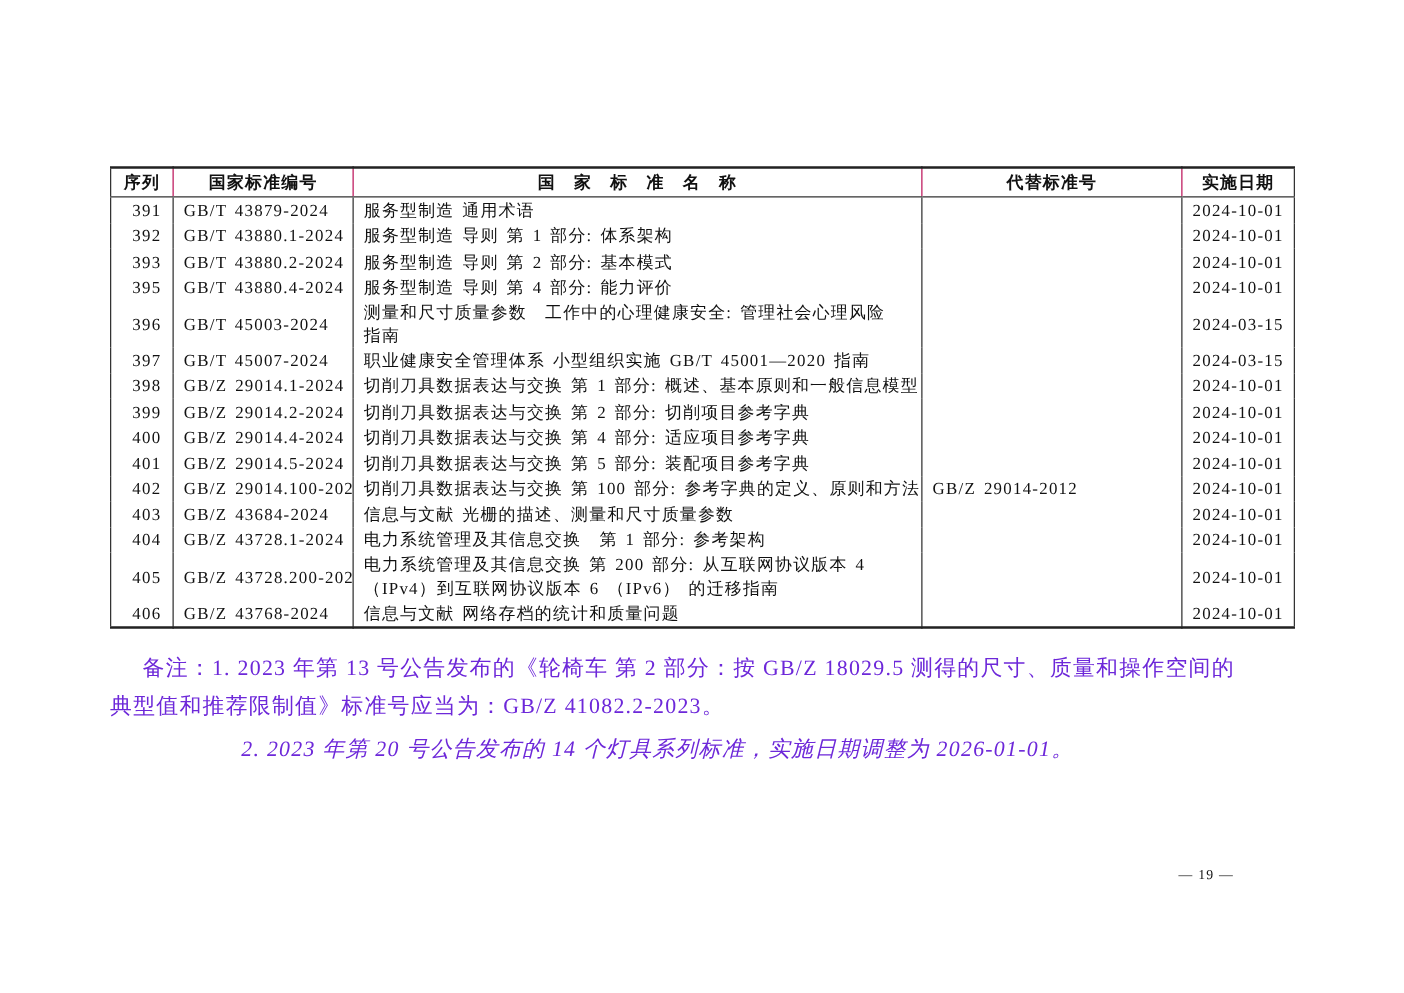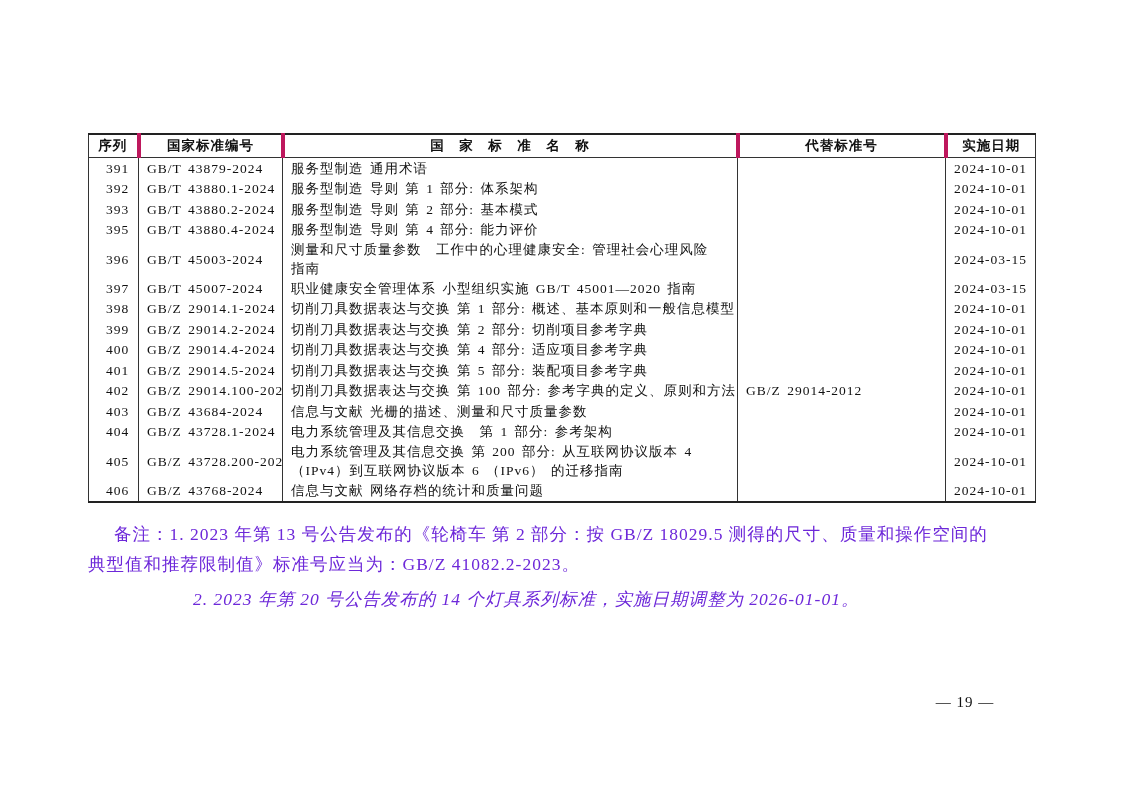--- a/index.html
+++ b/index.html
@@ -28,21 +28,21 @@
   table.std-table col.c4{width:208px;}
   table.std-table col.c5{width:90px;}
   table.std-table th{
     height:22px;
     font-size:13.5px;
     font-weight:bold;
     letter-spacing:1px;
     text-align:center;
     vertical-align:middle;
     border-bottom:1px solid #333;
-    border-left:4px solid #be185d;
+    border-left:1px solid #be185d;
     padding:0;
   }
   table.std-table th:first-child{border-left:none;}
   table.std-table td{
     height:20.5px;
     font-size:13.5px;
     line-height:19px;
     letter-spacing:1px;
     word-spacing:2px;
     vertical-align:middle;
@@ -68,21 +68,21 @@
     line-height:30px;
     white-space:nowrap;
   }
   .note-line.indent-1{padding-left:26px;}
   .note-line.indent-2{padding-left:105px;margin-top:5px;font-style:italic;}
   .page-number{
     position:absolute;
     left:925px;top:694px;
     width:80px;
     text-align:center;
-    font-size:15px;
+    font-size:11px;
     letter-spacing:1px;
     color:#111;
   }
 </style>
 </head>
 <body>
 
 <div class="sheet">
 
   <table class="std-table">

